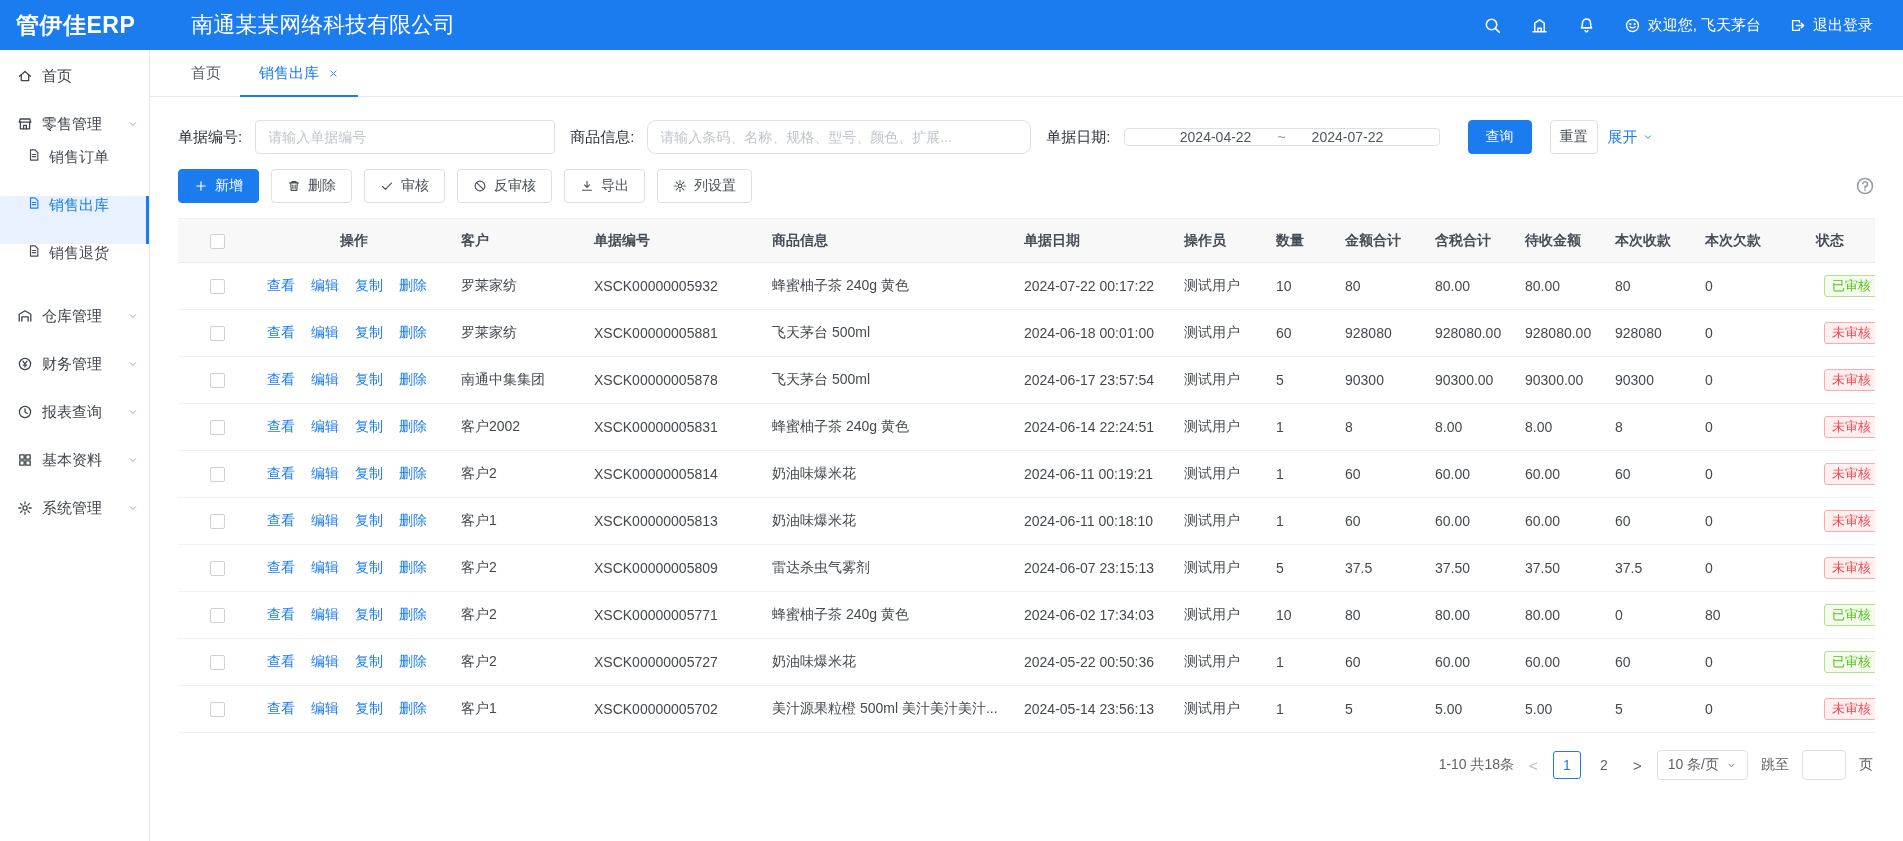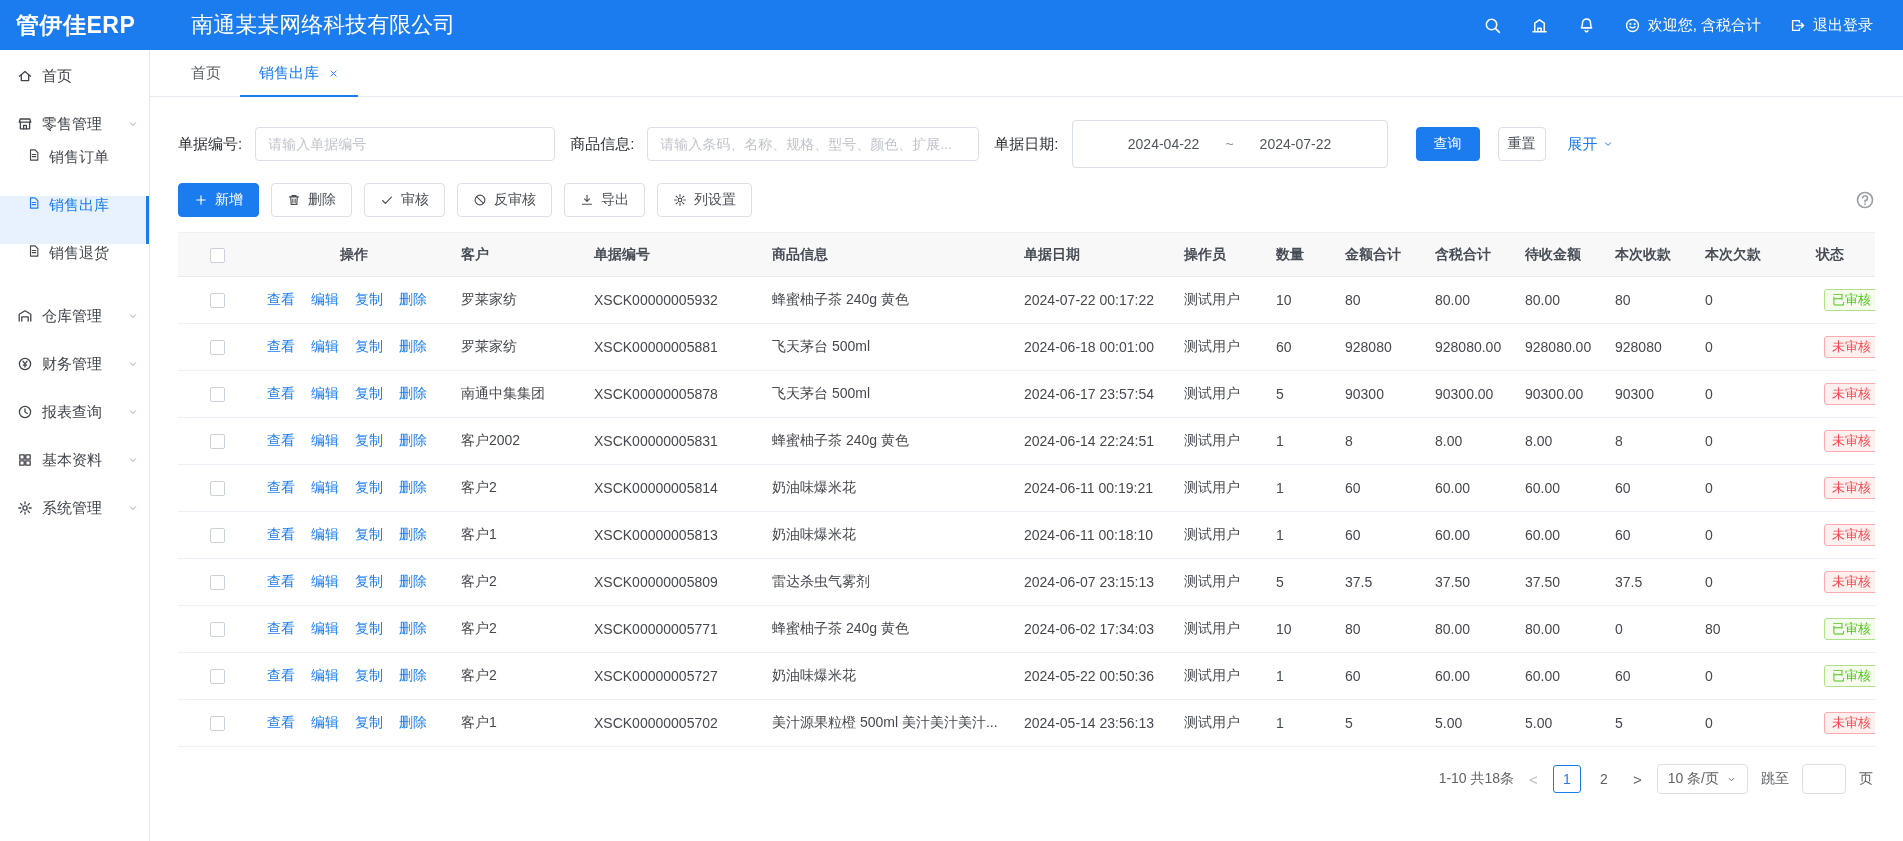--- a/index.html
+++ b/index.html
@@ -61,37 +61,37 @@
   
   .filters { display:flex; align-items:center; padding:23px 0 11px; font-size:15px; color:#2d3138; white-space:nowrap; }
   .f-label { margin-right:13px; }
   .f-label.g { margin-left:15px; }
   .f-input {
     height:34px; border:1px solid #dcdfe6; border-radius:4px; padding:0 12px;
     font-size:14px; color:#333; outline:none; font-family:inherit; background:#fff;
   }
   .f-input::placeholder { color:#c0c4cc; }
   .w1 { width:300px; }
-  .w2 { width:332px; }
+  .w2 { width:384px;border-radius:9px; }
   .date-box {
-    width:316px; height:48px; border:1px solid #dcdfe6; border-radius:4px;
+    width:316px; height:18px; border:1px solid #dcdfe6; border-radius:4px;
     display:inline-flex; align-items:center; justify-content:center; gap:26px;
     font-size:14px; color:#51565c; cursor:pointer;
   }
   .date-box .sep { color:#8a9097; }
   .btn {
     display:inline-flex; align-items:center; justify-content:center; gap:7px;
     height:34px; padding:0 15px; border:1px solid #dcdfe6; border-radius:4px;
     background:#fff; color:#4a5058; font-size:14px; cursor:pointer; font-family:inherit; white-space:nowrap;
   }
   .btn .ici svg { width:14px; height:14px; }
   .btn.primary { background:var(--primary,#1b7cf0); border-color:var(--primary,#1b7cf0); color:#fff; }
   .btn.q { margin-left:28px; width:64px; }
   .btn.r { margin-left:18px; width:48px; }
-  .expand { margin-left:22px; color:var(--primary,#1b7cf0); display:inline-flex; align-items:center; gap:4px; cursor:pointer; }
+  .expand { margin-left:10px; color:var(--primary,#1b7cf0); display:inline-flex; align-items:center; gap:4px; cursor:pointer; }
   .expand .ici svg { width:12px; height:12px; }
 
   
   .toolbar { display:flex; align-items:center; gap:12px; padding:4px 0 15px; }
   .help { margin-left:auto; color:#9aa0a6; display:inline-flex; cursor:pointer; }
   .help svg { width:20px; height:20px; }
 
   
   table.grid { width:100%; border-collapse:collapse; table-layout:fixed; font-size:14px; }
   .grid thead th {
@@ -169,21 +169,21 @@
         </span>
       <span class="top-link">
         <span class="ici">
             <svg viewBox="0 0 16 16" fill="none" stroke="currentColor" stroke-width="1.3" stroke-linecap="round" stroke-linejoin="round">
               <circle cx="8" cy="8" r="5.6"></circle>
               <circle cx="6" cy="6.6" r="0.4"></circle>
               <circle cx="10" cy="6.6" r="0.4"></circle>
               <path d="M5.6 9.2a3.2 3.2 0 0 0 4.8 0"></path>
             </svg>
           </span>
-        <span>欢迎您, 含税合计</span>
+        <span>欢迎您, 飞天茅台</span>
       </span>
       <span class="top-link">
         <span class="ici">
             <svg viewBox="0 0 16 16" fill="none" stroke="currentColor" stroke-width="1.3" stroke-linecap="round" stroke-linejoin="round">
               <path d="M9.8 5V3.4H3.4v9.2h6.4V11"></path>
               <path d="M6.8 8h7M11.6 5.8 13.8 8l-2.2 2.2"></path>
             </svg>
           </span>
         <span>退出登录</span>
       </span>

